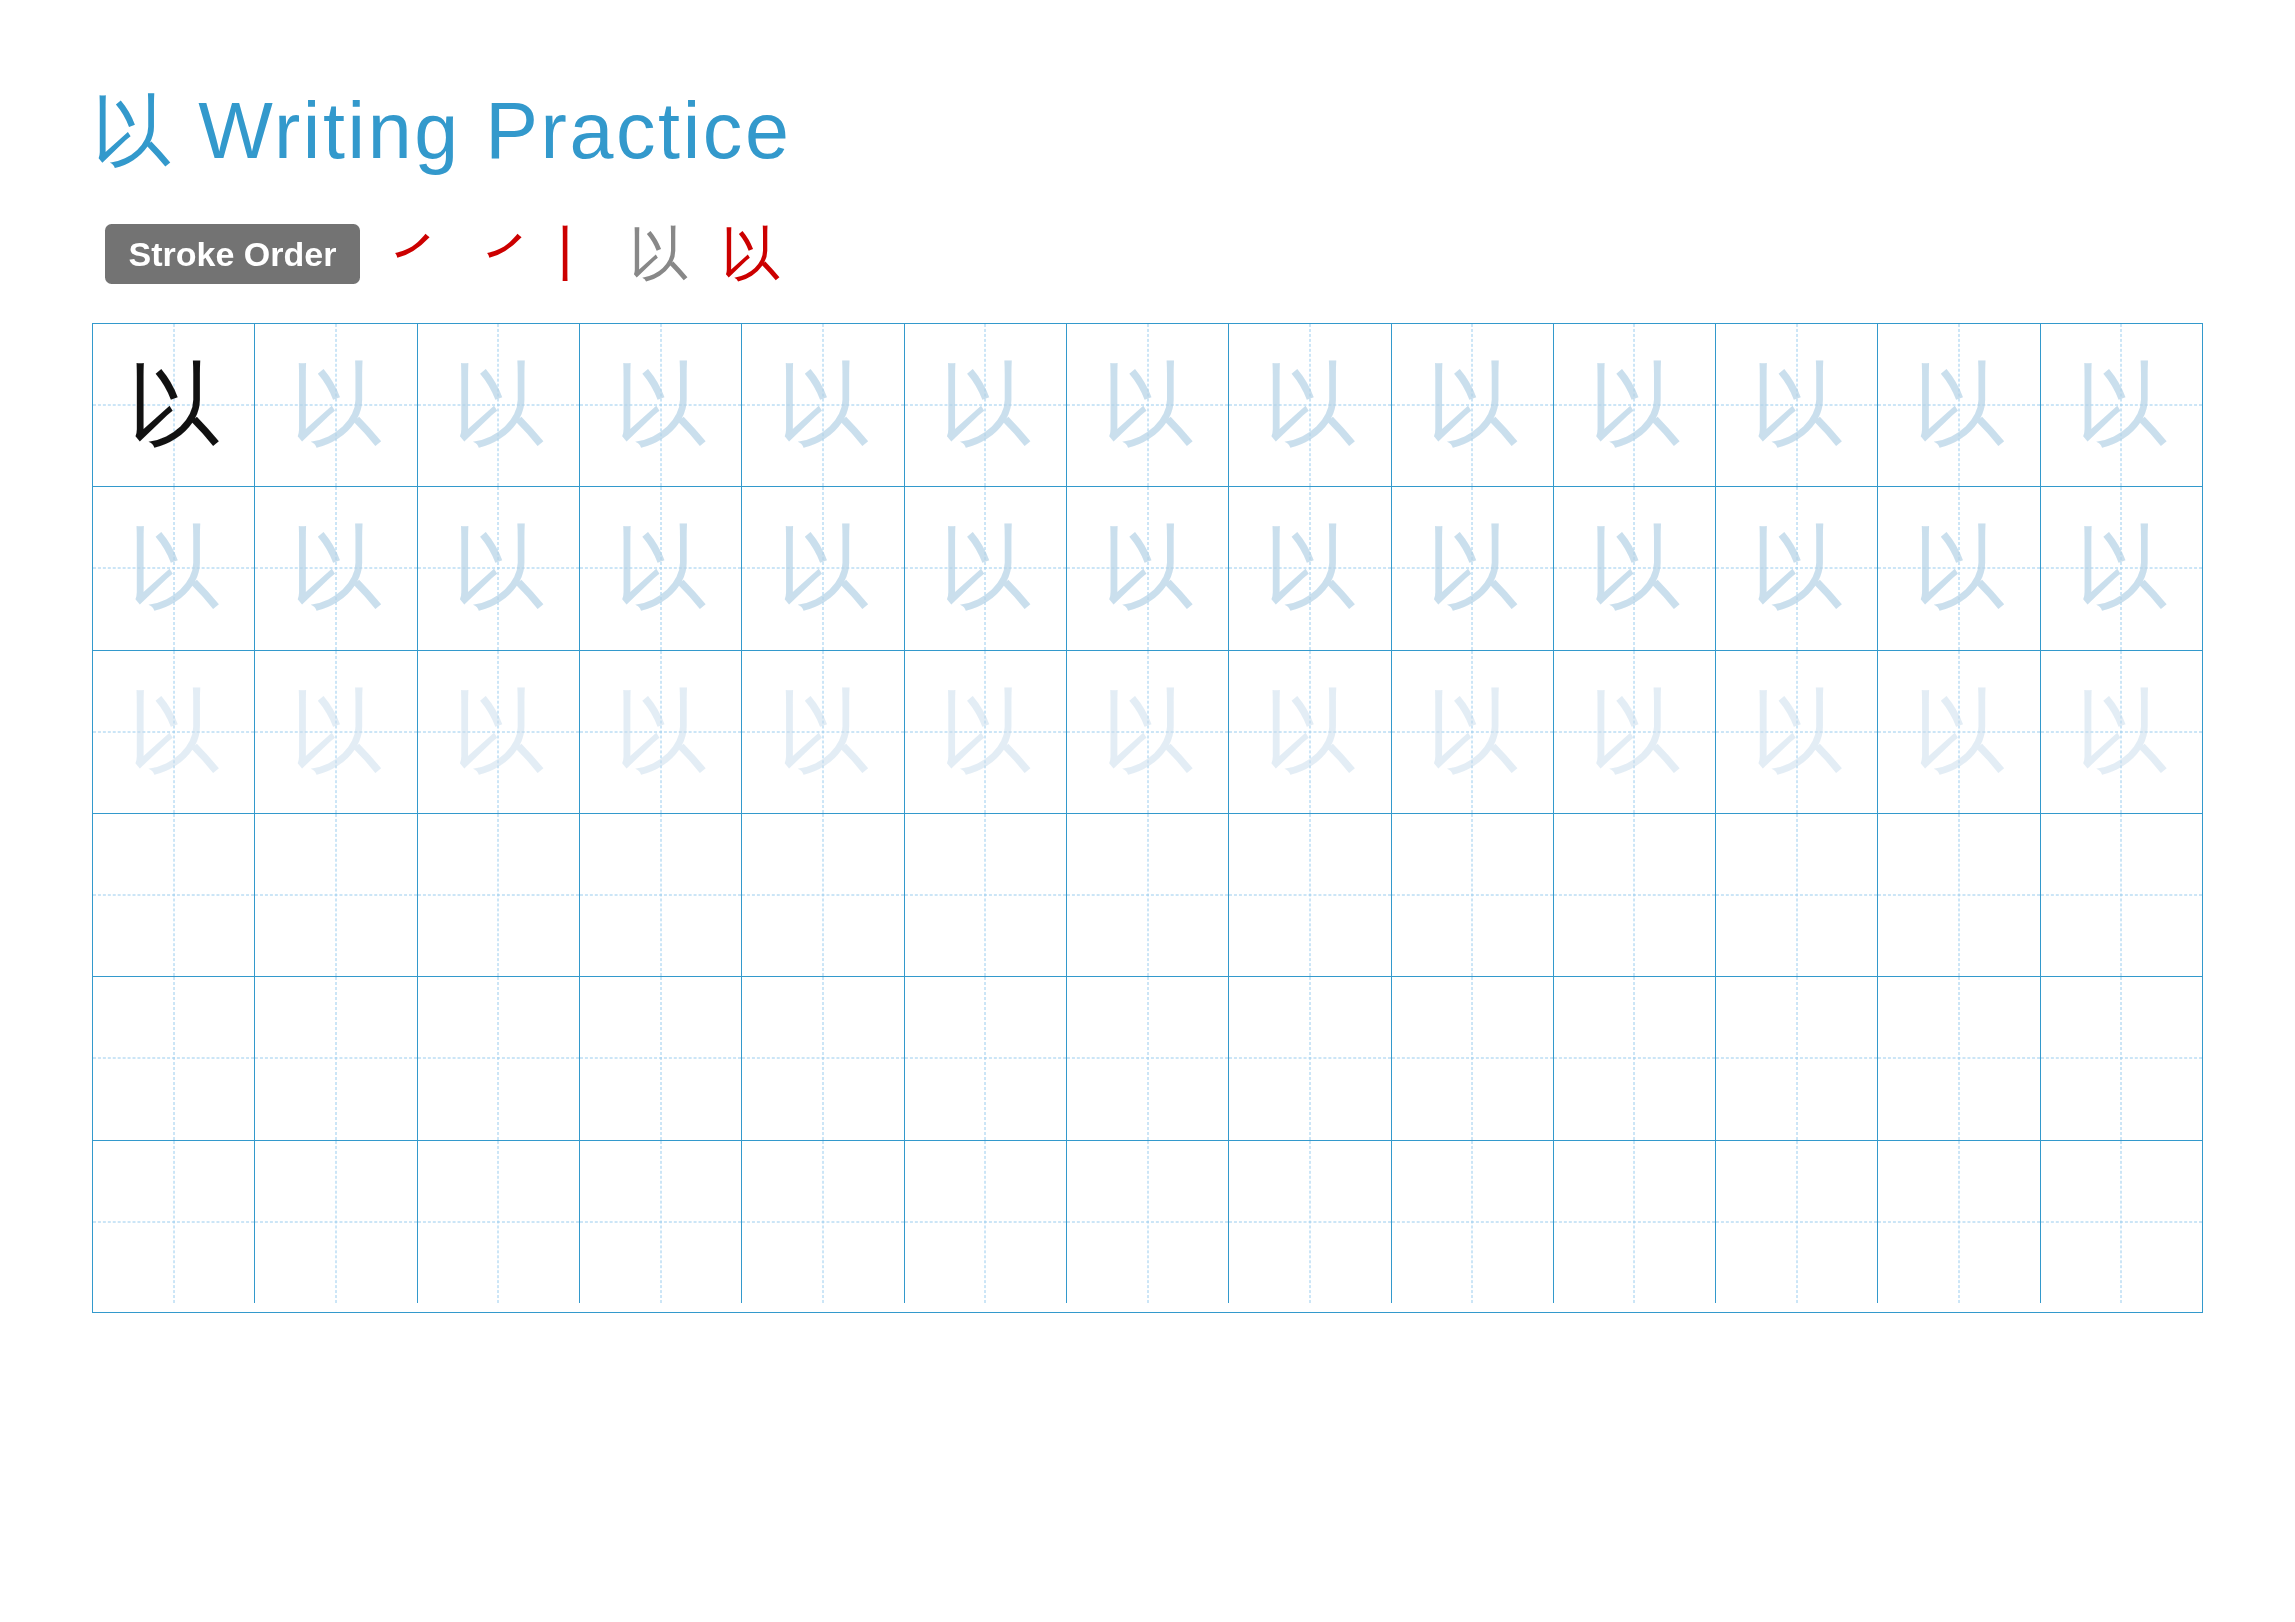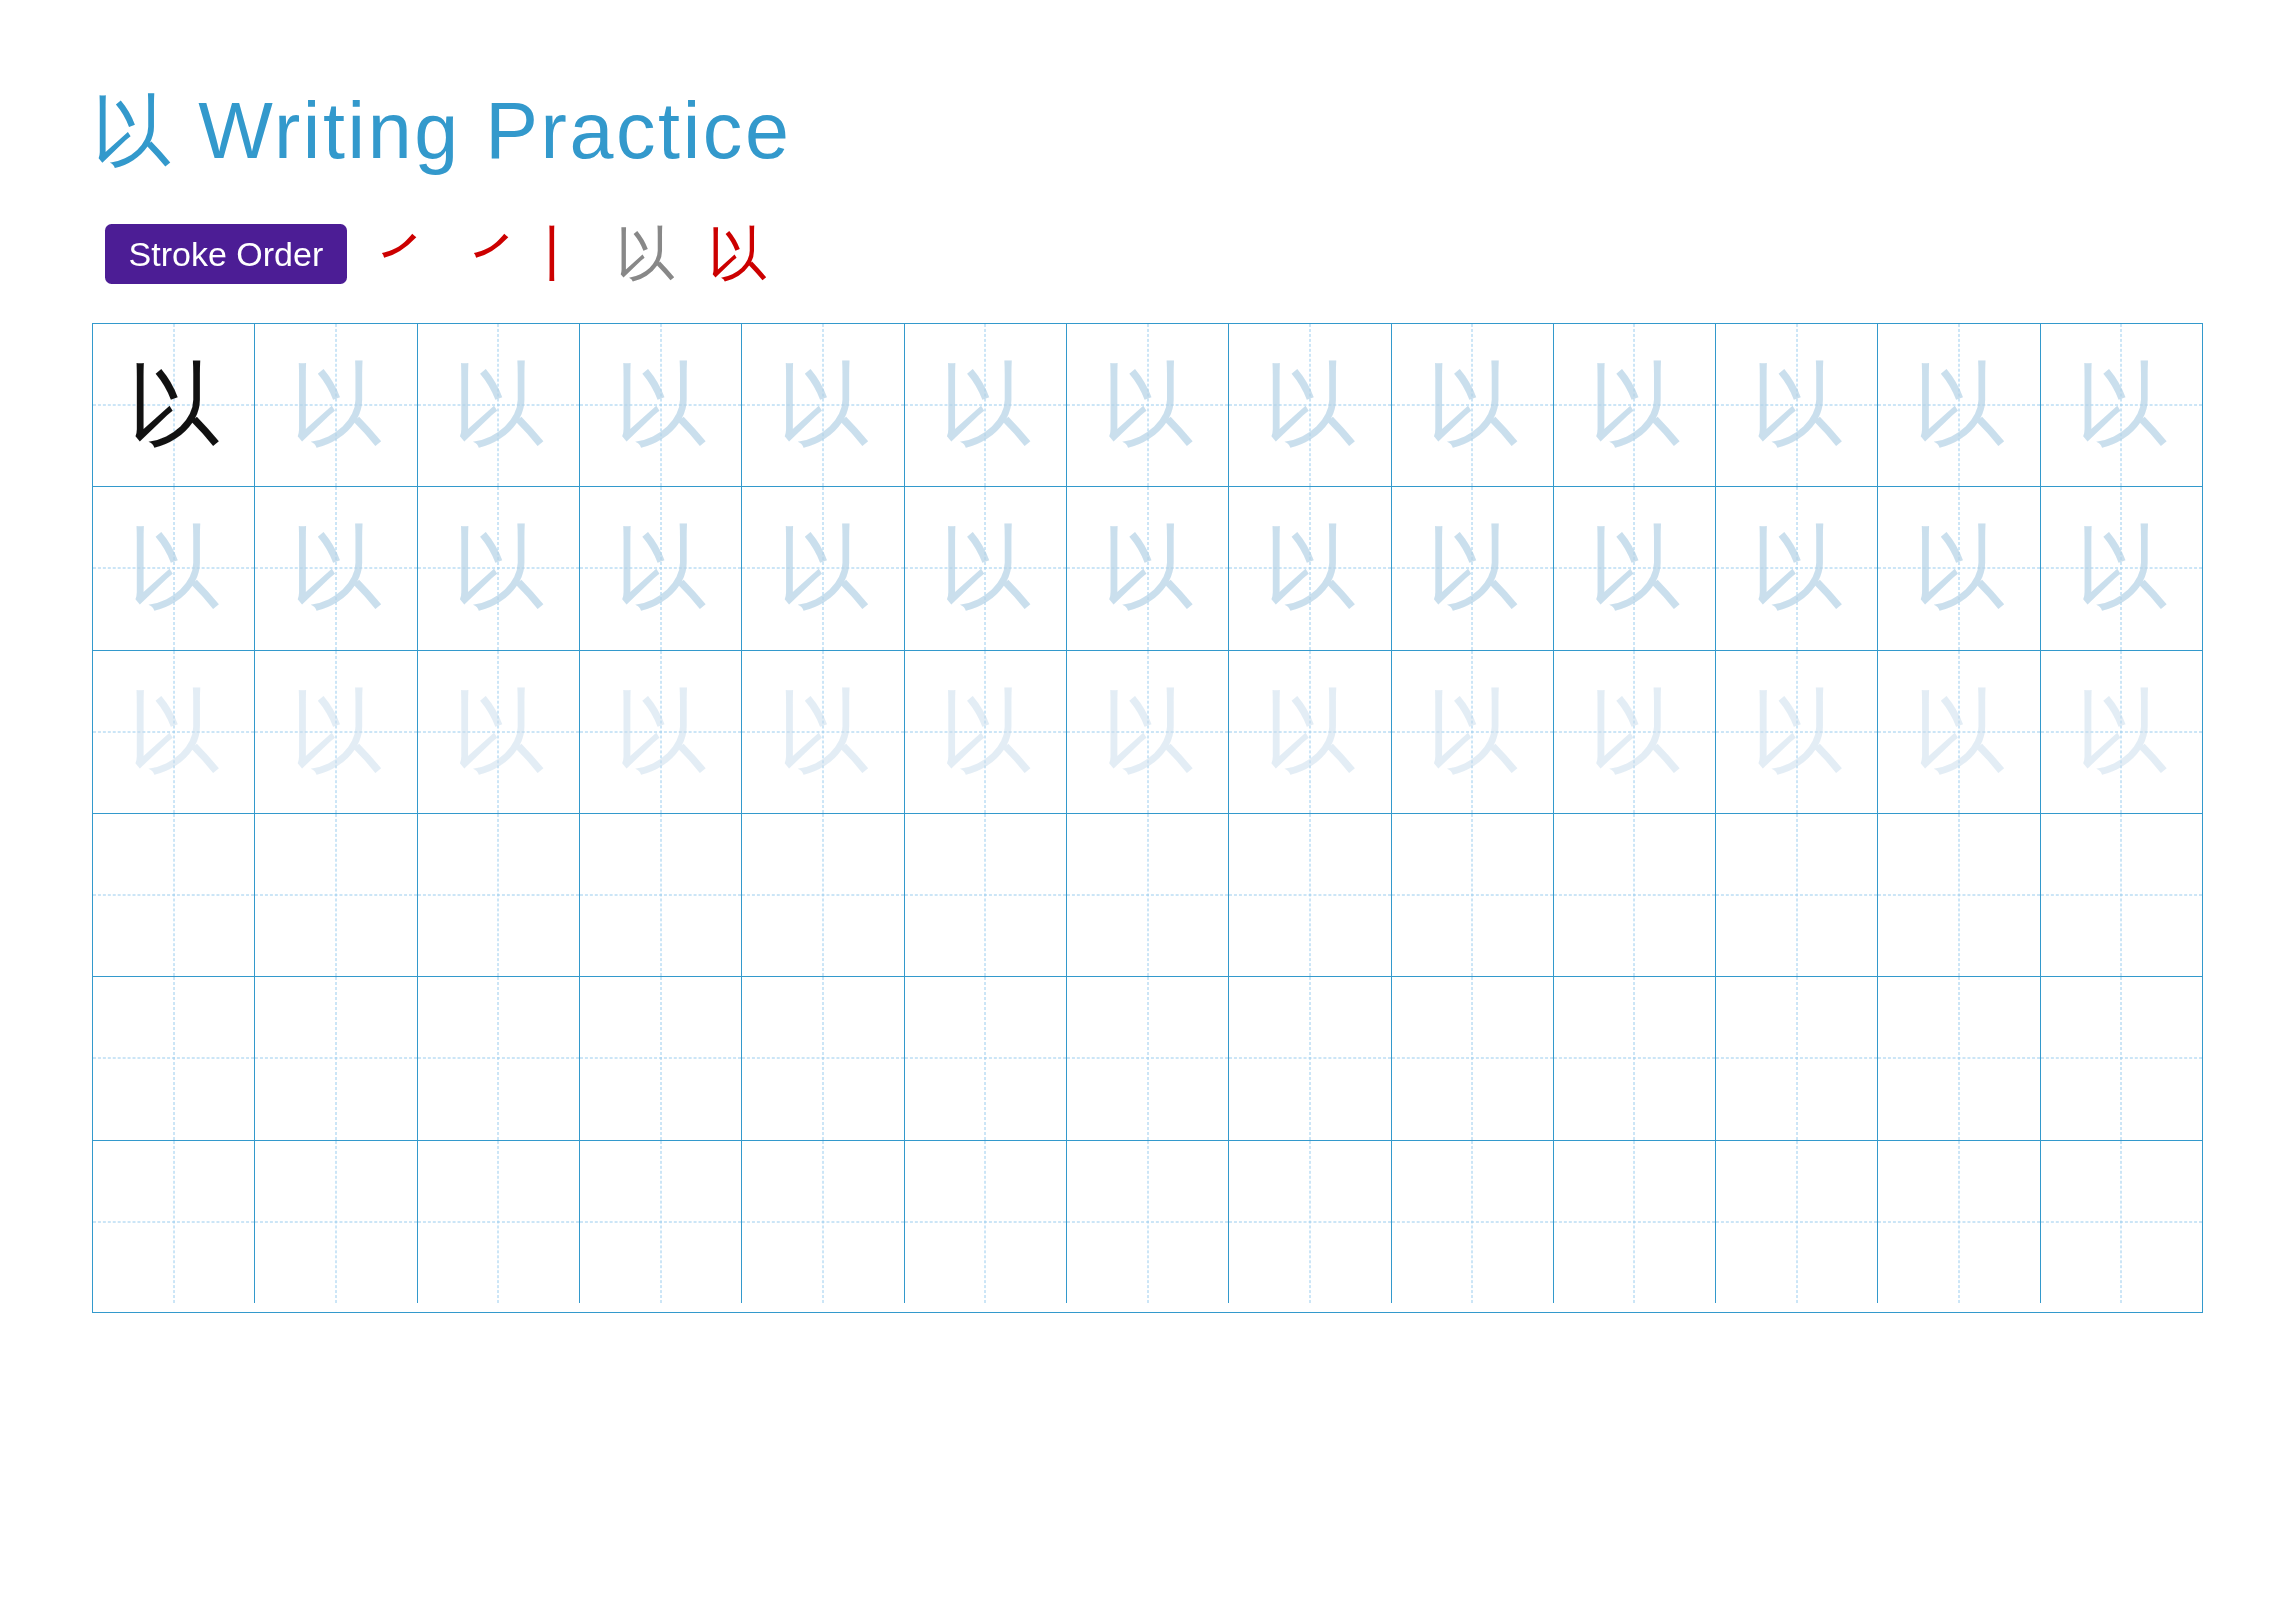--- a/index.html
+++ b/index.html
@@ -35,24 +35,24 @@
     .stroke-order-row {
       display: flex;
       align-items: center;
       width: 100%;
       margin-bottom: 39px;
       padding-left: 13px;
       gap: 26px;
     }
 
     .stroke-order-badge {
-      background: #4c1d95;
+      background: #737373;
       color: #fff;
       font-size: 34px;
-      font-weight: normal;
+      font-weight: bold;
       padding: 10.5px 23.6px;
       border-radius: 6.5px;
       white-space: nowrap;
     }
 
     .stroke-steps {
       display: flex;
       gap: 33px;
       align-items: center;
     }

